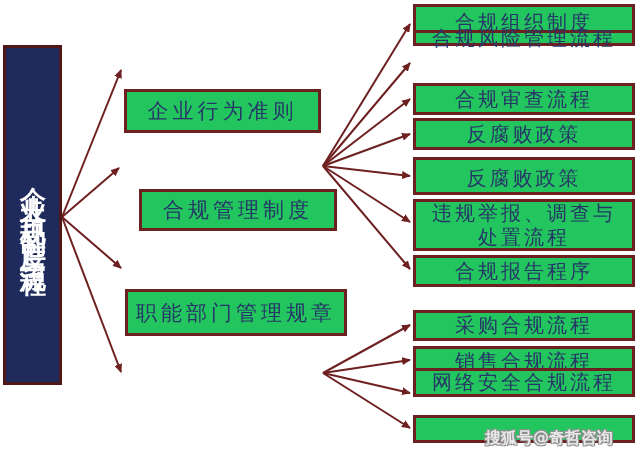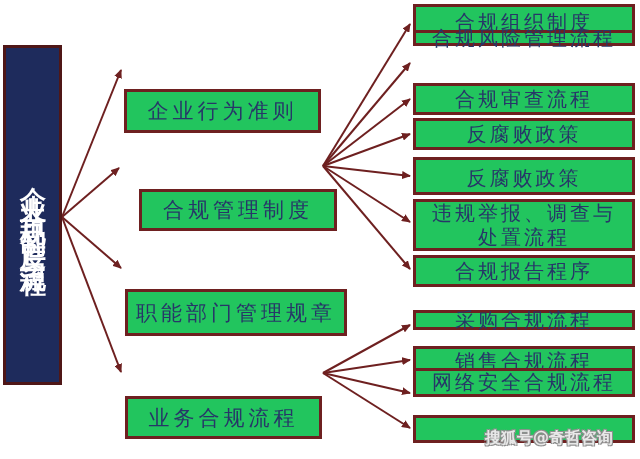--- a/index.html
+++ b/index.html
@@ -91,23 +91,20 @@
 
   <div class="node mid" style="left:124px;top:45px;width:197px;height:44px;">
     <span>企业行为准则</span>
   </div>
   <div class="node mid" style="left:139px;top:145px;width:198px;height:42px;">
     <span>合规管理制度</span>
   </div>
   <div class="node mid" style="left:125px;top:245px;width:222px;height:47px;">
     <span>职能部门管理规章</span>
   </div>
-  <div class="node mid" style="left:125px;top:352px;width:197px;height:43px;">
-    <span>业务合规流程</span>
-  </div>
 
   <div class="node leaf" style="left:413px;top:4px;width:222px;height:36px;">
     <span>合规组织制度</span>
   </div>
   <div class="node leaf" style="left:413px;top:30px;width:222px;height:16px;">
     <span>合规风险管理流程</span>
   </div>
   <div class="node leaf" style="left:413px;top:83px;width:222px;height:32px;">
     <span>合规审查流程</span>
   </div>
@@ -118,21 +115,21 @@
     <span>反腐败政策</span>
   </div>
   <div class="node leaf" style="left:413px;top:199px;width:222px;height:52px;">
     <span class="two-line">违规举报、调查与
 处置流程</span>
   </div>
   <div class="node leaf" style="left:413px;top:255px;width:222px;height:32px;">
     <span>合规报告程序</span>
   </div>
 
-  <div class="node leaf" style="left:413px;top:310px;width:222px;height:20px;">
+  <div class="node leaf" style="left:413px;top:310px;width:222px;height:31px;">
     <span>采购合规流程</span>
   </div>
   <div class="node leaf" style="left:413px;top:346px;width:222px;height:30px;">
     <span>销售合规流程</span>
   </div>
   <div class="node leaf" style="left:413px;top:368px;width:222px;height:29px;">
     <span>网络安全合规流程</span>
   </div>
   <div class="node leaf" style="left:413px;top:415px;width:222px;height:28px;">
     <span></span>

